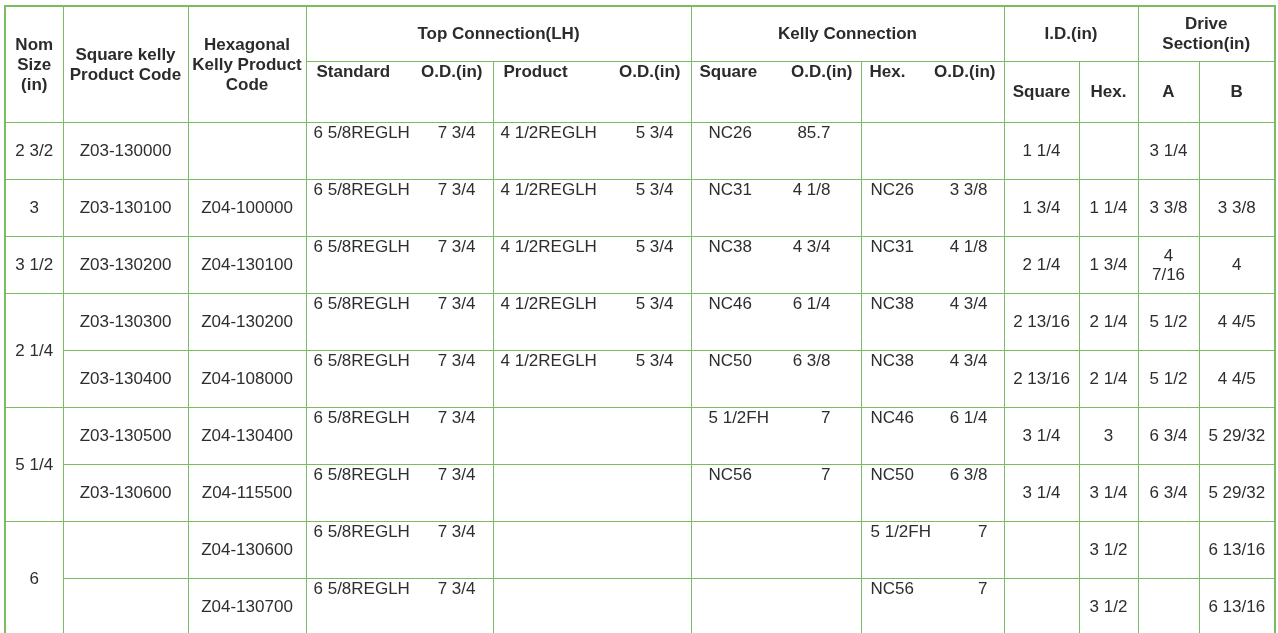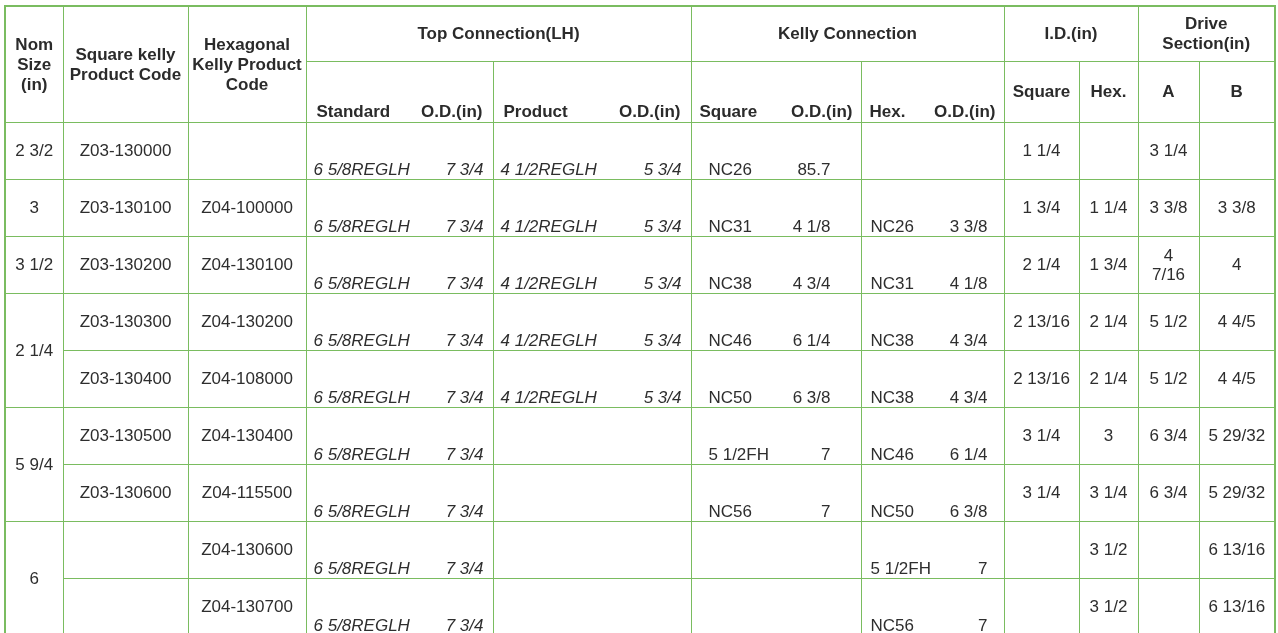--- a/index.html
+++ b/index.html
@@ -32,29 +32,29 @@
   .spec thead th.grp{padding:0 2px;}
   .spec tbody td{
     font-size:17px;
     height:56px;
     line-height:1.15;
   }
   
   .pair{
     display:flex;
     justify-content:space-between;
-    align-items:flex-end;
+    align-items:flex-start;
     width:100%;
     height:100%;
     box-sizing:border-box;
   }
   .pair span{white-space:nowrap;}
   .hp{padding:0 10px;}         
   .hp2{padding:0 8px;}         
-  .tp{padding:0 9px 0 7px;font-style:italic;}    
+  .tp{padding:0 17px 0 7px;}    
   .bsq{padding:0 30px 0 17px;} 
   .bhx{padding:0 16px 0 9px;}  
 </style>
 </head>
 <body>
 
 <table class="spec">
   <colgroup>
     <col style="width:58px">
       <col style="width:125px">
@@ -169,21 +169,21 @@
         <td><div class="pair tp"><span>6 5/8REGLH</span><span>7 3/4</span></div></td>
         <td><div class="pair tp"><span>4 1/2REGLH</span><span>5 3/4</span></div></td>
         <td><div class="pair bsq"><span>NC50</span><span>6 3/8</span></div></td>
         <td><div class="pair bhx"><span>NC38</span><span>4 3/4</span></div></td>
         <td>2 13/16</td>
         <td>2 1/4</td>
         <td>5 1/2</td>
         <td>4 4/5</td>
       </tr>
       <tr>
-        <td rowspan="2">5 9/4</td>
+        <td rowspan="2">5 1/4</td>
         <td>Z03-130500</td>
         <td>Z04-130400</td>
         <td><div class="pair tp"><span>6 5/8REGLH</span><span>7 3/4</span></div></td>
         <td></td>
         <td><div class="pair bsq"><span>5 1/2FH</span><span>7</span></div></td>
         <td><div class="pair bhx"><span>NC46</span><span>6 1/4</span></div></td>
         <td>3 1/4</td>
         <td>3</td>
         <td>6 3/4</td>
         <td>5 29/32</td>

